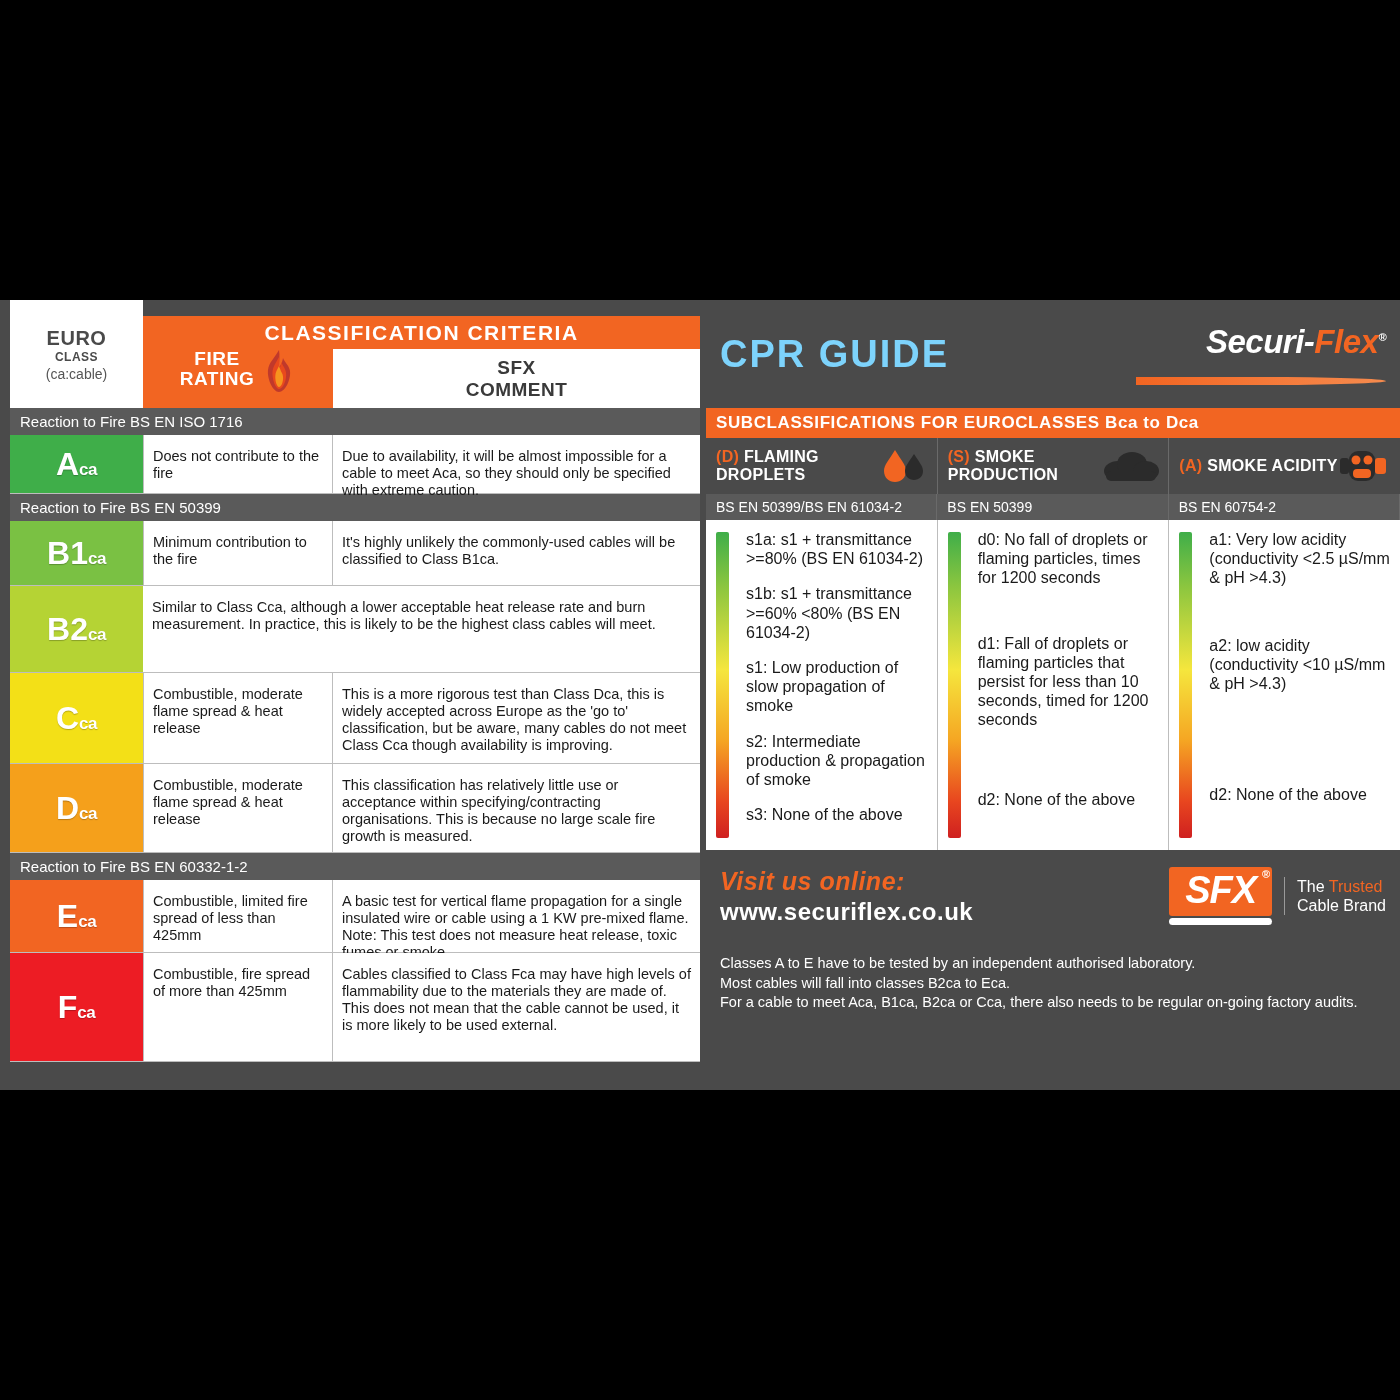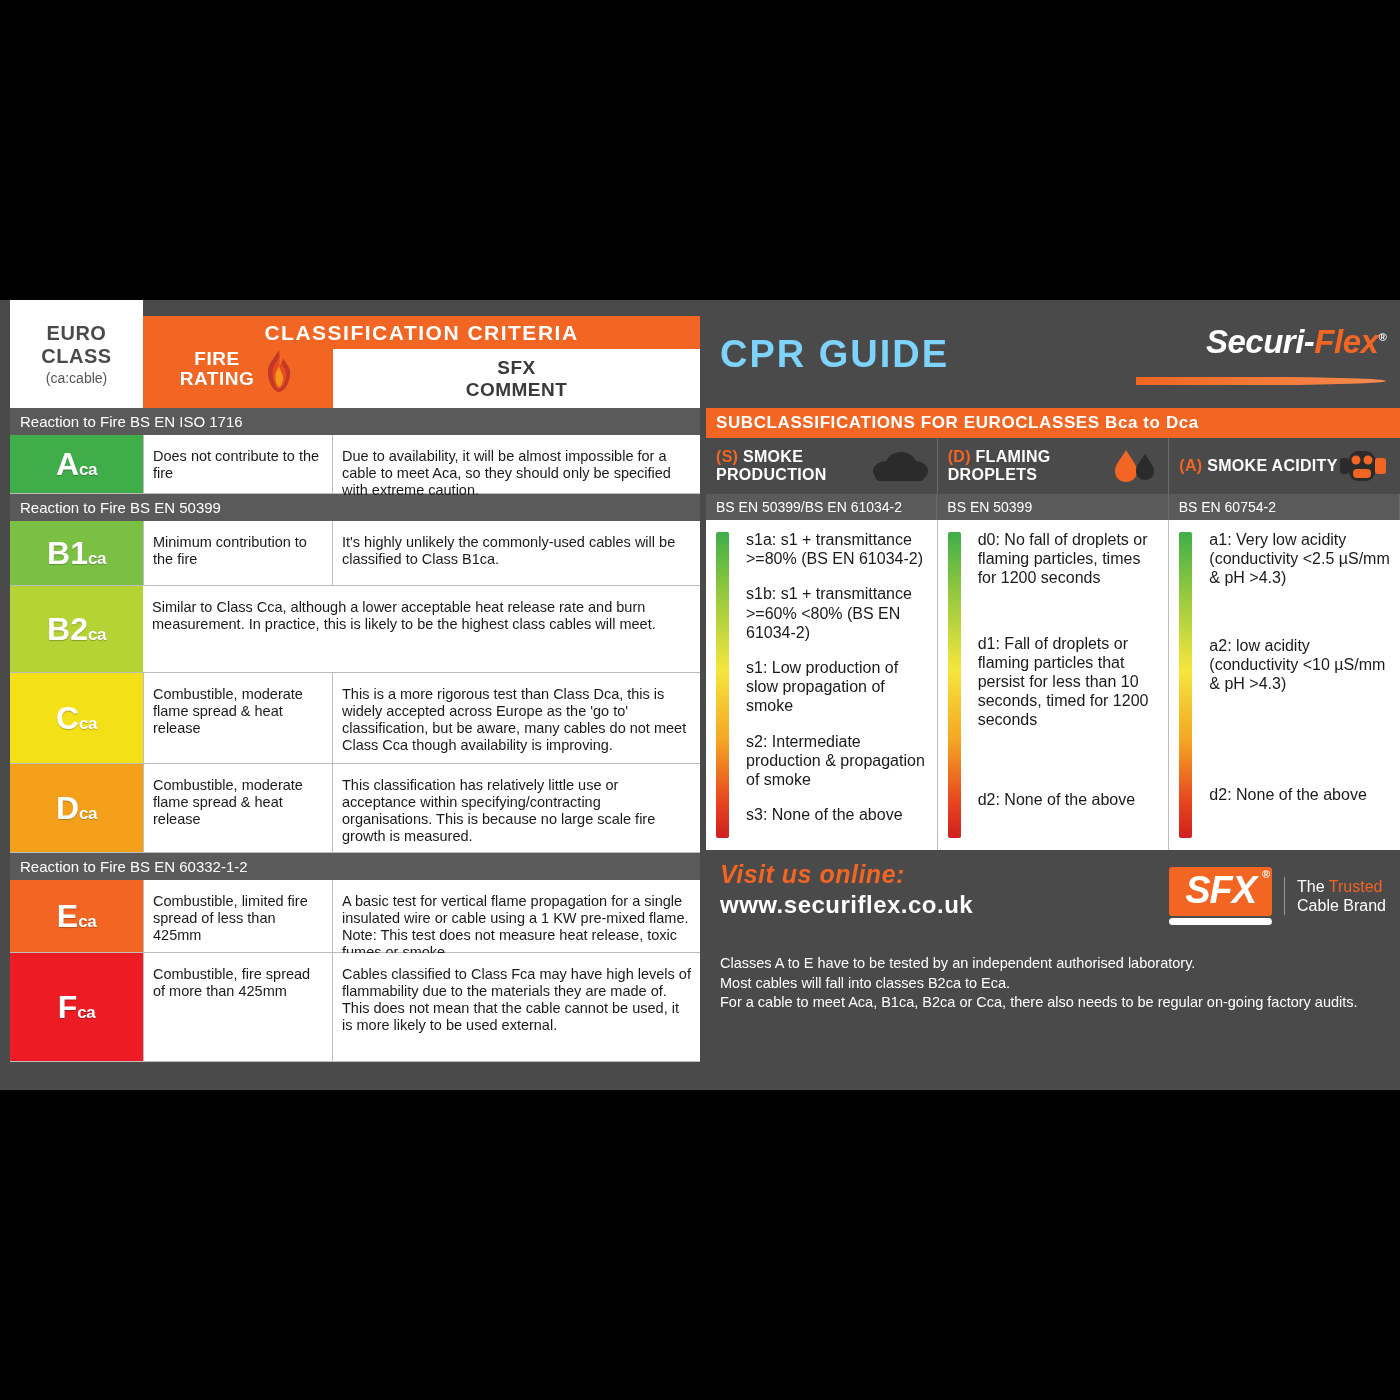--- a/index.html
+++ b/index.html
@@ -7,21 +7,21 @@
   .page{position:relative;width:1400px;height:1400px;background:#000;}
   .sheet{position:absolute;left:0;top:300px;width:1400px;height:790px;background:#4a4a4a;}
   .left{position:absolute;left:10px;top:0;width:690px;height:790px;}
   .right{position:absolute;left:706px;top:0;width:694px;height:790px;}
   .txt{font-size:14.5px;color:#1a1a1a;line-height:1.18;padding:13px 9px;box-sizing:border-box;}
 
   
   .l-head{display:flex;height:108px;}
   .euroclass{width:133px;background:#fff;display:flex;flex-direction:column;align-items:center;justify-content:center;color:#4a4a4a;font-weight:bold;}
   .euroclass .e1{font-size:20px;letter-spacing:.5px;}
-  .euroclass .e2{font-size:20px;letter-spacing:.5px;text-align:center;}
+  .euroclass .e2{font-size:12px;letter-spacing:.5px;text-align:center;}
   .euroclass .e3{font-size:14px;font-weight:normal;color:#555;margin-top:2px;}
   .crit-wrap{flex:1;display:flex;flex-direction:column;}
   .crit-title{background:#f26522;color:#fff;font-weight:bold;font-size:21px;letter-spacing:1.5px;text-align:center;padding:5px 0 4px;margin-top:16px;}
   .crit-cols{display:flex;flex:1;}
   .fire-col{width:190px;background:#f26522;color:#fff;display:flex;align-items:flex-start;justify-content:center;gap:8px;}
   .fire-col .fl{font-weight:bold;font-size:19px;line-height:1.05;letter-spacing:.5px;text-align:center;}
   .sfx-col{flex:1;background:#fff;color:#3a3a3a;font-weight:bold;font-size:19px;letter-spacing:.5px;display:flex;align-items:center;justify-content:center;text-align:center;line-height:1.15;}
 
   
   .sect{background:#5a5a5a;color:#fff;font-size:15px;padding:5px 10px;}
@@ -49,21 +49,21 @@
   .std{background:#5a5a5a;color:#fff;font-size:14px;padding:5px 10px;border-right:1px solid #6a6a6a;box-sizing:border-box;}
   .body-cols{display:flex;}
   .bcol{flex:1;background:#fff;border-right:1px solid #bdbdbd;box-sizing:border-box;position:relative;padding:10px 8px 8px 10px;min-height:330px;}
   .bcol:last-child{border-right:none;}
   .grad{position:absolute;left:10px;top:12px;width:13px;bottom:12px;border-radius:2px;}
   .g-smoke{background:linear-gradient(180deg,#3fae49 0%,#8cc63f 18%,#f5e63d 45%,#f5a623 68%,#e8461f 88%,#cf2020 100%);}
   .items{margin-left:30px;}
   .item{font-size:16px;color:#1a1a1a;line-height:1.2;margin-bottom:16px;}
 
   
-  .visit{background:#4a4a4a;display:flex;justify-content:space-between;padding:10px 14px;box-sizing:border-box;height:92px;}
+  .visit{background:#4a4a4a;display:flex;align-items:center;justify-content:space-between;padding:10px 14px;box-sizing:border-box;height:92px;}
   .visit-l .v1{color:#f26522;font-weight:bold;font-style:italic;font-size:25px;letter-spacing:.5px;}
   .visit-l .v2{color:#fff;font-weight:bold;font-size:24px;letter-spacing:.5px;margin-top:2px;}
   .sfx-logo{display:flex;align-items:center;gap:12px;}
   .sfx-mark{position:relative;background:#f26522;color:#fff;font-weight:bold;font-style:italic;font-size:38px;padding:2px 16px 4px;border-radius:3px;letter-spacing:-1px;}
   .sfx-mark .r{position:absolute;right:3px;top:1px;font-size:11px;font-style:normal;}
   .sfx-sw{height:7px;background:#fff;border-radius:4px;margin-top:2px;}
   .brand{border-left:1px solid #9a9a9a;padding-left:12px;color:#fff;font-size:16px;line-height:1.2;}
   .brand .tr{color:#f26522;}
   .footnote{background:#4a4a4a;color:#fff;font-size:14.5px;line-height:1.35;padding:12px 14px;box-sizing:border-box;}
 
@@ -181,38 +181,38 @@
         </div>
         <div class="swoosh"></div>
       </div>
     </div>
 
     <div class="sub-bar">SUBCLASSIFICATIONS FOR EUROCLASSES Bca to Dca</div>
 
     <div class="sub-cols">
       <div class="sub-col">
         <div class="sub-h">
+          <div class="t"><span class="k">(D)</span> <span>FLAMING DROPLETS</span></div>
+          <span>
+            <svg width="50" height="36" viewBox="0 0 50 36">
+              <path d="M16 2 C10 12 5 17 5 23 C5 29.6 9.9 34 16 34 C22.1 34 27 29.6 27 23 C27 17 22 12 16 2 Z" fill="#f26522"></path>
+              <path d="M35 6 C30 14 26 18 26 23 C26 28.5 30 32 35 32 C40 32 44 28.5 44 23 C44 18 40 14 35 6 Z" fill="#2b2b2b"></path>
+            </svg>
+          </span>
+        </div>
+      </div>
+      <div class="sub-col">
+        <div class="sub-h">
           <div class="t"><span class="k">(S)</span> <span>SMOKE PRODUCTION</span></div>
           <span>
             <svg width="58" height="34" viewBox="0 0 58 34">
               <ellipse cx="16" cy="22" rx="14" ry="10" fill="#2b2b2b"></ellipse>
               <ellipse cx="30" cy="15" rx="15" ry="12" fill="#2b2b2b"></ellipse>
               <ellipse cx="44" cy="22" rx="13" ry="10" fill="#2b2b2b"></ellipse>
               <rect x="4" y="22" width="50" height="10" rx="5" fill="#2b2b2b"></rect>
-            </svg>
-          </span>
-        </div>
-      </div>
-      <div class="sub-col">
-        <div class="sub-h">
-          <div class="t"><span class="k">(D)</span> <span>FLAMING DROPLETS</span></div>
-          <span>
-            <svg width="50" height="36" viewBox="0 0 50 36">
-              <path d="M16 2 C10 12 5 17 5 23 C5 29.6 9.9 34 16 34 C22.1 34 27 29.6 27 23 C27 17 22 12 16 2 Z" fill="#f26522"></path>
-              <path d="M35 6 C30 14 26 18 26 23 C26 28.5 30 32 35 32 C40 32 44 28.5 44 23 C44 18 40 14 35 6 Z" fill="#2b2b2b"></path>
             </svg>
           </span>
         </div>
       </div>
       <div class="sub-col">
         <div class="sub-h">
           <div class="t"><span class="k">(A)</span> <span>SMOKE ACIDITY</span></div>
           <span>
             <svg width="54" height="36" viewBox="0 0 54 36">
               <rect x="11" y="3" width="26" height="30" rx="9" fill="#2b2b2b"></rect>

